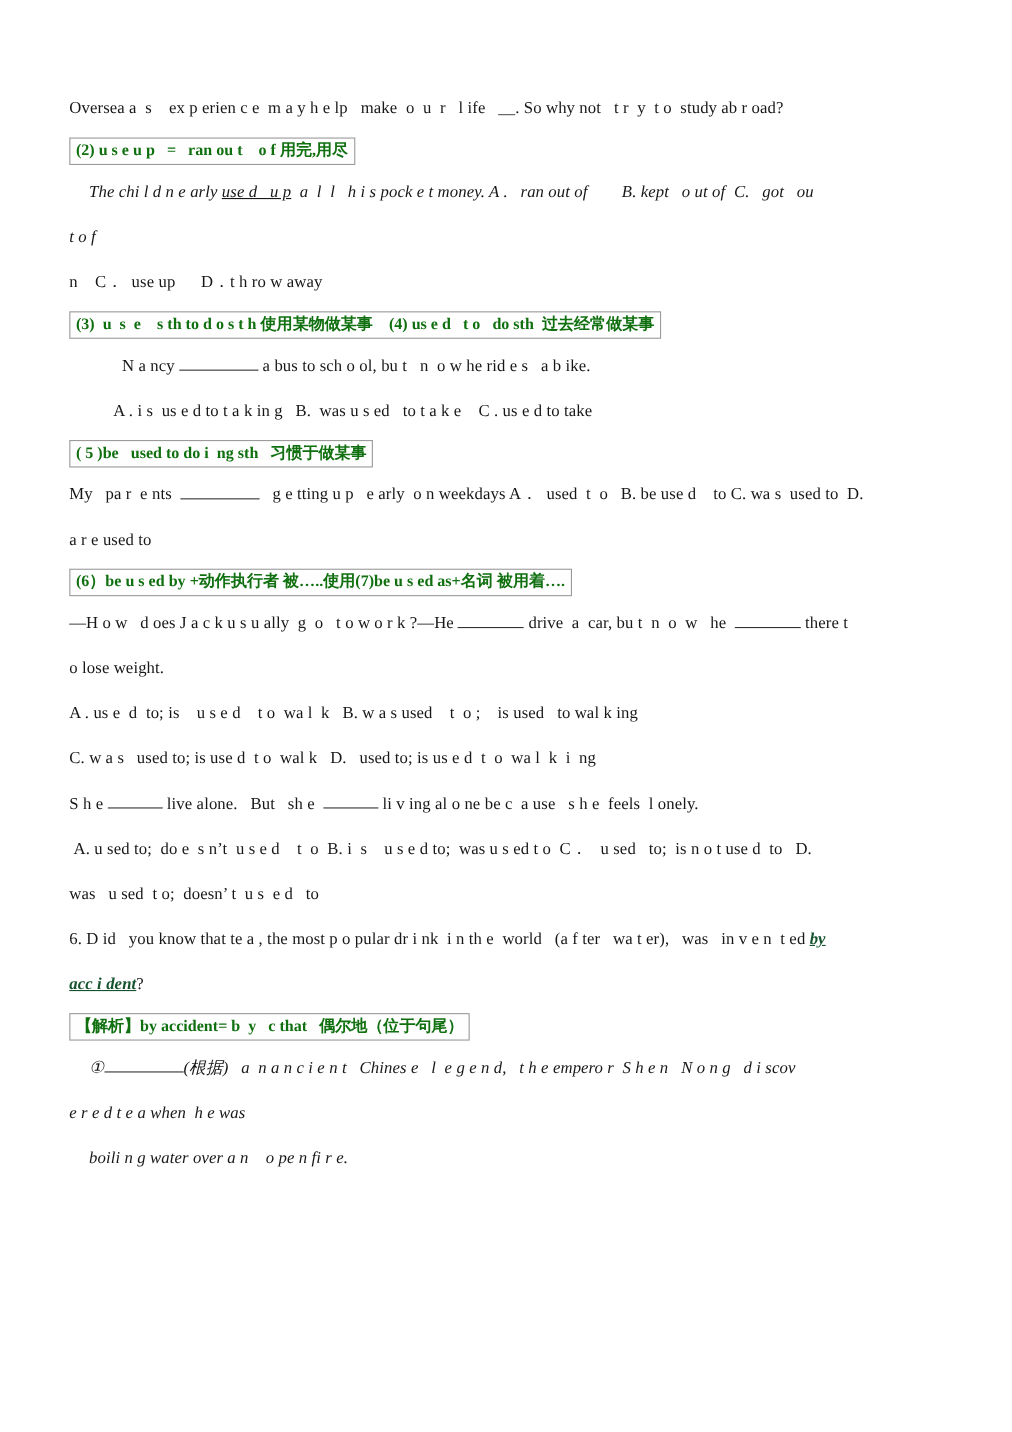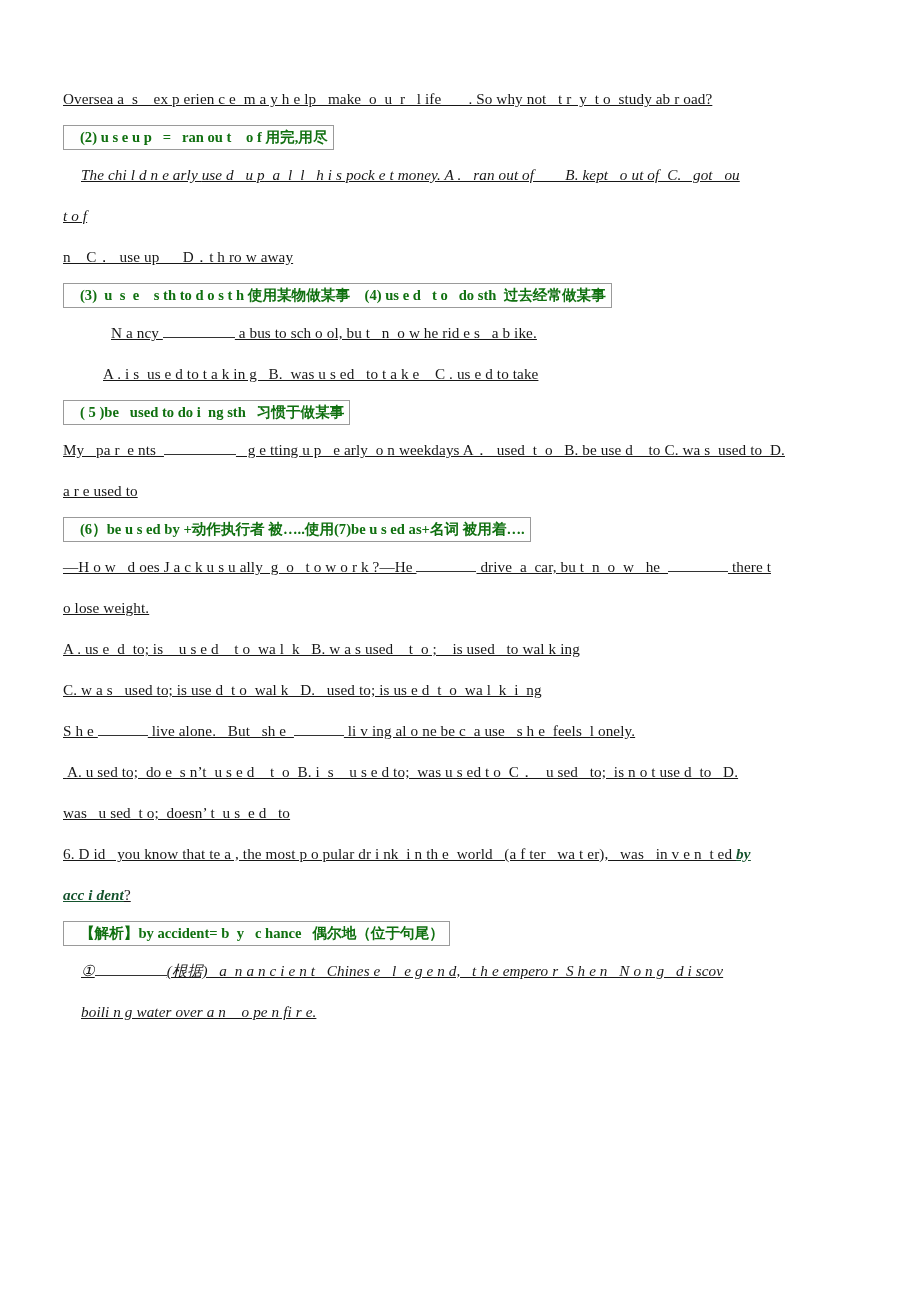--- a/index.html
+++ b/index.html
@@ -30,37 +30,36 @@
     width: 800px;
   }
 
   
   .ln {
     font-size: 15.2px;
     line-height: 41px;
     white-space: pre-wrap;
     letter-spacing: 0.1px;
     color: #171717;
-    text-decoration: underline;
   }
   .ln.ital { font-style: italic; }
   .ln.indent1 { padding-left: 40px; }
   .ln.indent2 { padding-left: 18px; }
   .ln.indent3 { padding-left: 8px; margin-left: 40px; }
 
   
   .ln, .grn {
     -webkit-font-smoothing: antialiased;
   }
 
   
   .grnbox {
     display: inline-block;
     border: 1px solid #9a9a9a;
-    padding: 1px 5px 2px 16px;
+    padding: 1px 5px 2px 5px;
     margin: 6px 0 4px 0;
     background: #fefefe;
     line-height: 20px;
   }
   .grn {
     color: #107010;
     font-weight: bold;
     font-size: 14.6px;
     font-family: "Liberation Serif", "DejaVu Serif", serif;
     white-space: pre;
@@ -129,20 +128,21 @@
     <div class="ln">C. w a s   used to; is use d  t o  wal k   D.   used to; is us e d  t  o  wa l  k  i  ng</div>
 
     <div class="ln"><span>S h e </span><span class="blank b50"></span><span> live alone.   But   sh e  </span><span class="blank b50"></span><span> li v ing al o ne be c  a use   s h e  feels  l onely.</span></div>
     <div class="ln"> A. u sed to;  do e  s n’t  u s e d    t  o  B. i  s    u s e d to;  was u s ed t o  C．   u sed   to;  is n o t use d  to   D.</div>
     <div class="ln">was   u sed  t o;  doesn’ t  u s  e d   to</div>
 
     <div class="ln"><span>6. D id   you know that te a , the most p o pular dr i nk  i n th e  world   (a f ter   wa t er),   was   in v e n  t ed </span><span class="red">by</span></div>
     <div class="ln"><span class="red">acc i dent</span><span>?</span></div>
 
     <div class="grn-wrap-row">
-      <span class="grnbox"><span class="grn">【解析】by accident= b  y   c hance   偶尔地（位于句尾）</span></span>
+      <span class="grnbox"><span class="grn">【解析】by accident= b  y   c that   偶尔地（位于句尾）</span></span>
     </div>
 
     <div class="ln ital indent2"><span>①</span><span class="blank b70"></span><span>(根据)   a  n a n c i e n t   Chines e   l  e g e n d,   t h e empero r  S h e n   N o n g   d i scov</span></div>
+    <div class="ln ital">e r e d t e a when  h e was</div>
     <div class="ln ital indent2">boili n g water over a n    o pe n fi r e.</div>
 
   </div>
 </div>
 
 </body></html>

